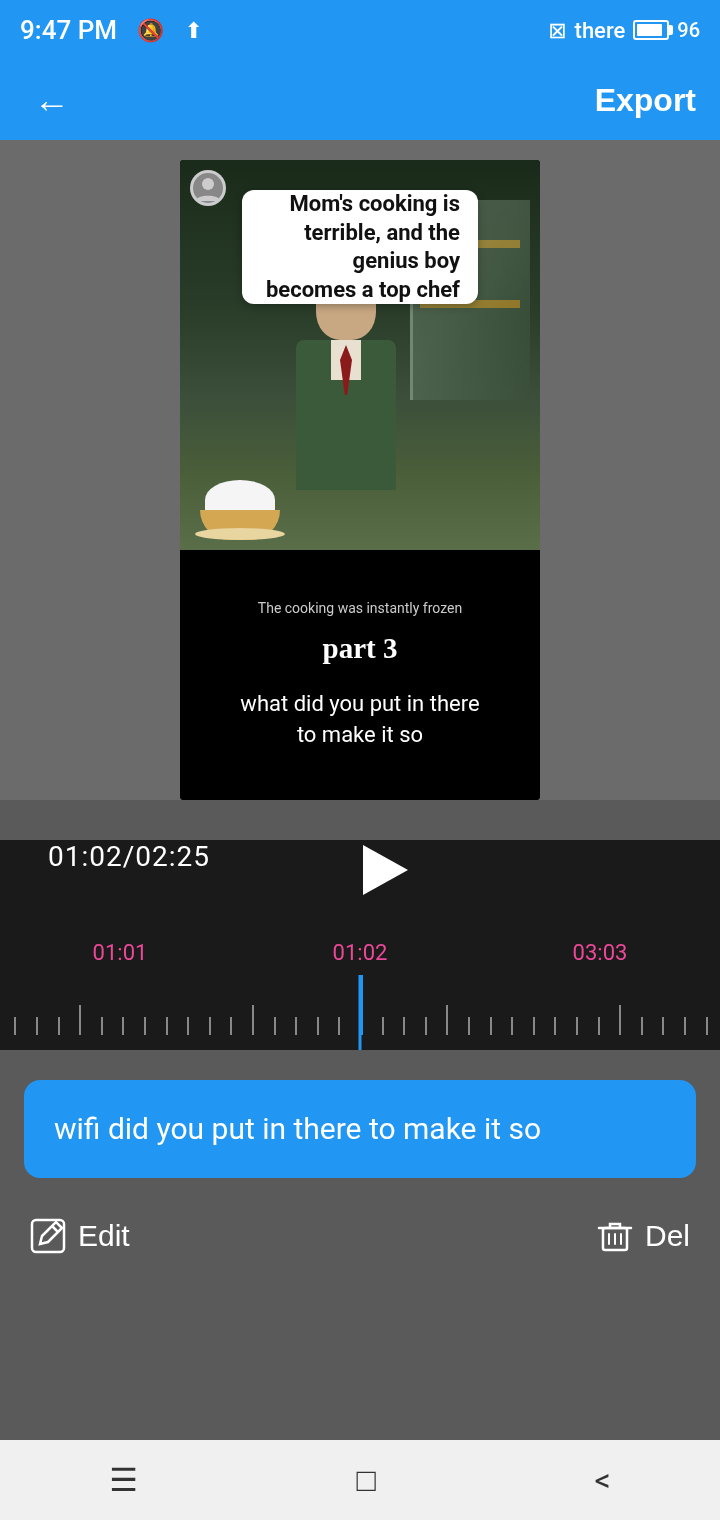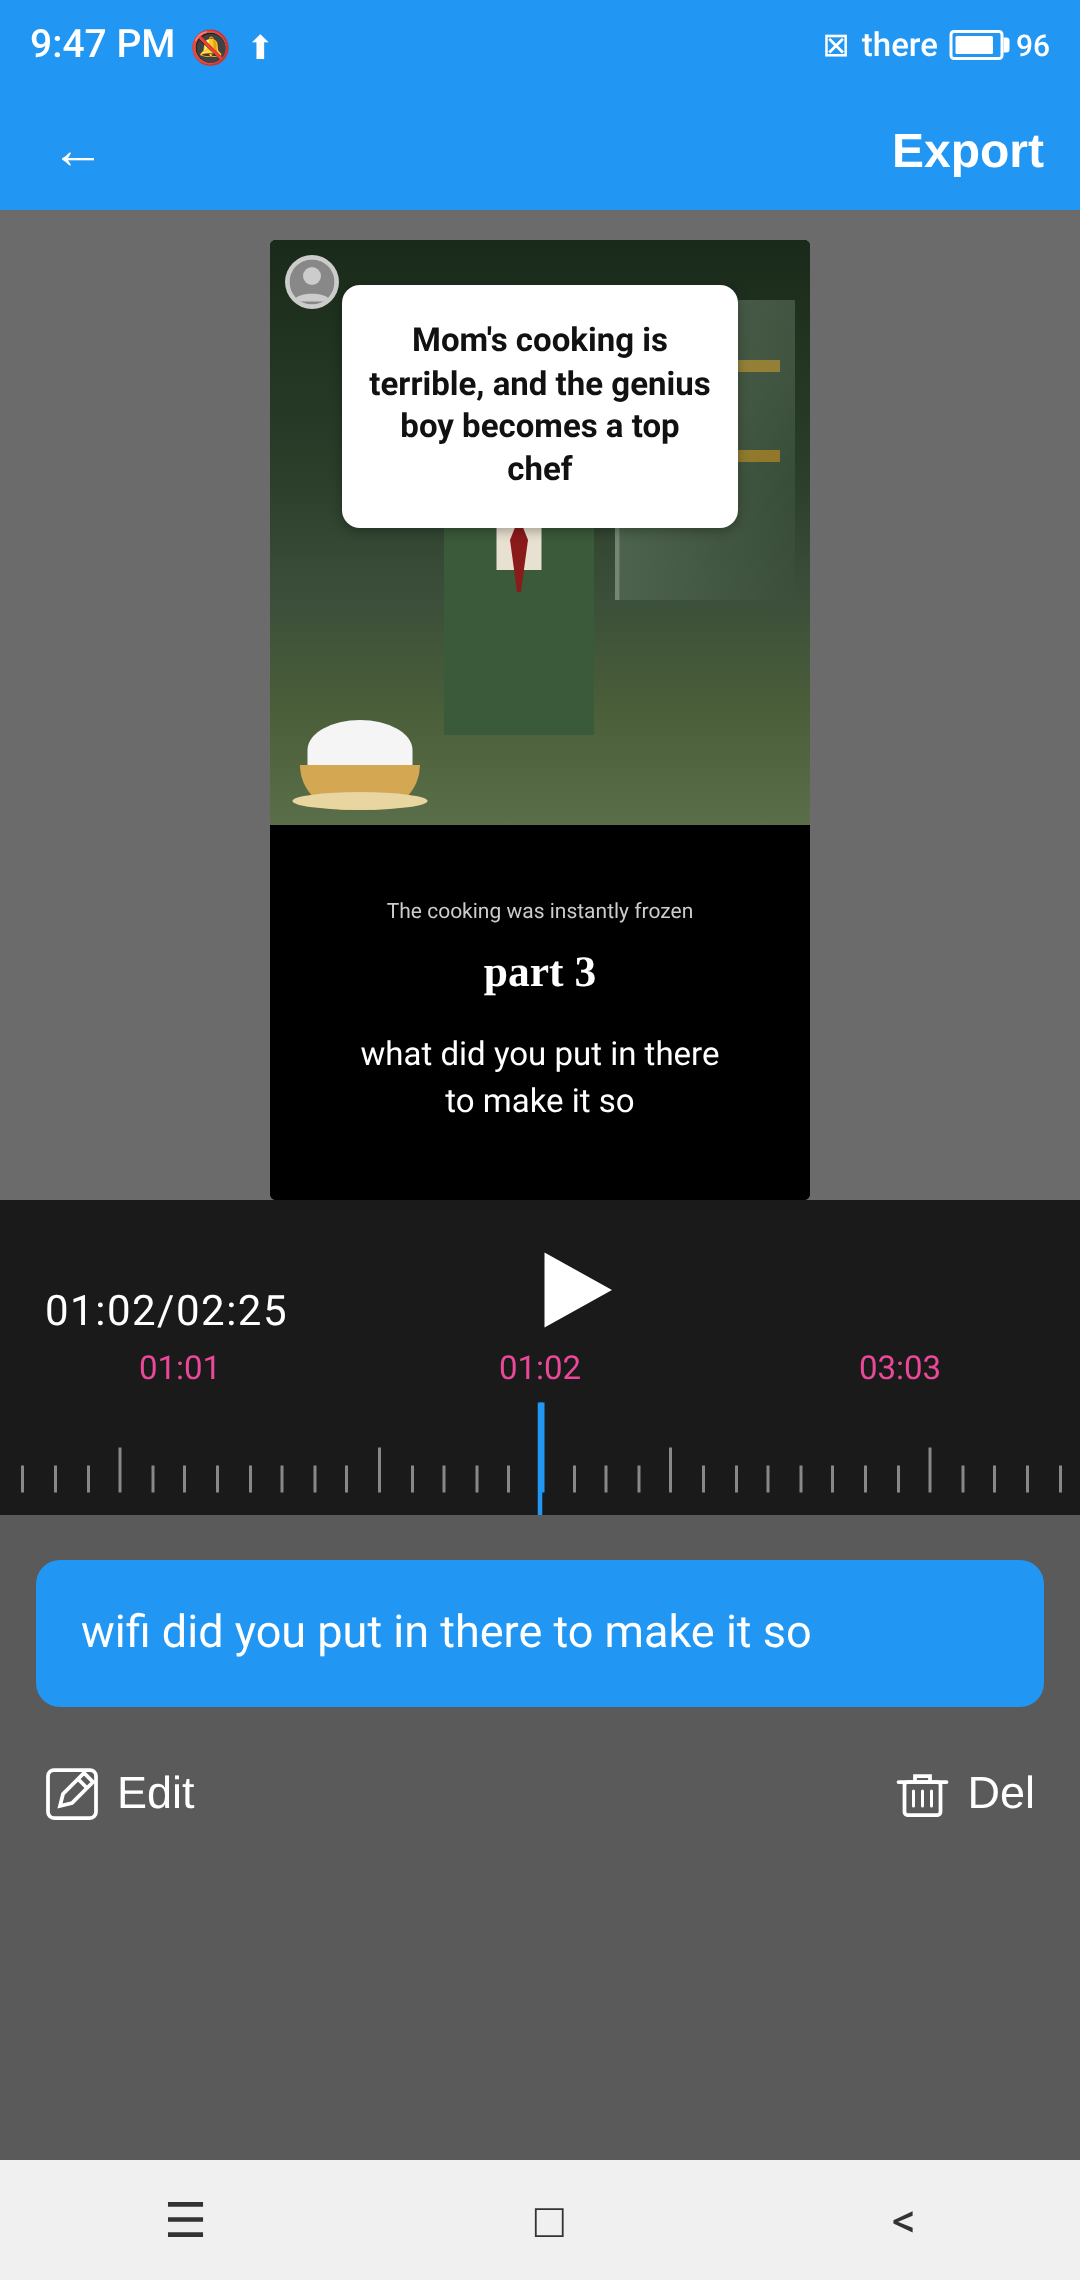--- a/index.html
+++ b/index.html
@@ -17,21 +17,21 @@
       background: #2196F3;
       height: 60px;
       display: flex;
       align-items: center;
       justify-content: space-between;
       padding: 0 20px;
       color: white;
       font-size: 26px;
       font-weight: 500;
     }
-    .status-left { display: flex; align-items: flex-end; gap: 10px; }
+    .status-left { display: flex; align-items: center; gap: 20px; }
     .status-right { display: flex; align-items: center; gap: 8px; font-size: 22px; }
     .battery-icon {
       border: 2px solid white;
       border-radius: 3px;
       width: 36px;
       height: 20px;
       position: relative;
       display: inline-flex;
       align-items: center;
       padding: 2px;
@@ -240,23 +240,23 @@
     .avatar-icon svg { width: 30px; height: 30px; }
 
     
     .caption-overlay {
       position: absolute;
       top: 30px;
       left: 50%;
       transform: translateX(-50%);
       background: white;
       border-radius: 12px;
-      padding: 24px 18px;
-      width: 264px;
-      text-align: center;
+      padding: 0 18px;
+      width: 236px;
+      text-align: right;
       box-shadow: 0 2px 8px rgba(0,0,0,0.3);
     }
     .caption-overlay span {
       font-size: 22px;
       font-weight: 700;
       color: #111;
       line-height: 1.3;
     }
 
     
@@ -288,23 +288,24 @@
       color: white;
       text-align: center;
       line-height: 1.4;
     }
 
     
     .playback-controls {
       background: #1a1a1a;
       height: 90px;
       display: flex;
-      align-items: flex-end;
+      align-items: flex-start;
       justify-content: space-between;
-      padding: 0 30px;
+      padding: 0 48px;
+      margin-top: 40px;
     }
     .time-display {
       color: white;
       font-size: 28px;
       font-weight: 400;
       letter-spacing: 1px;
     }
     .play-button {
       width: 60px;
       height: 60px;

